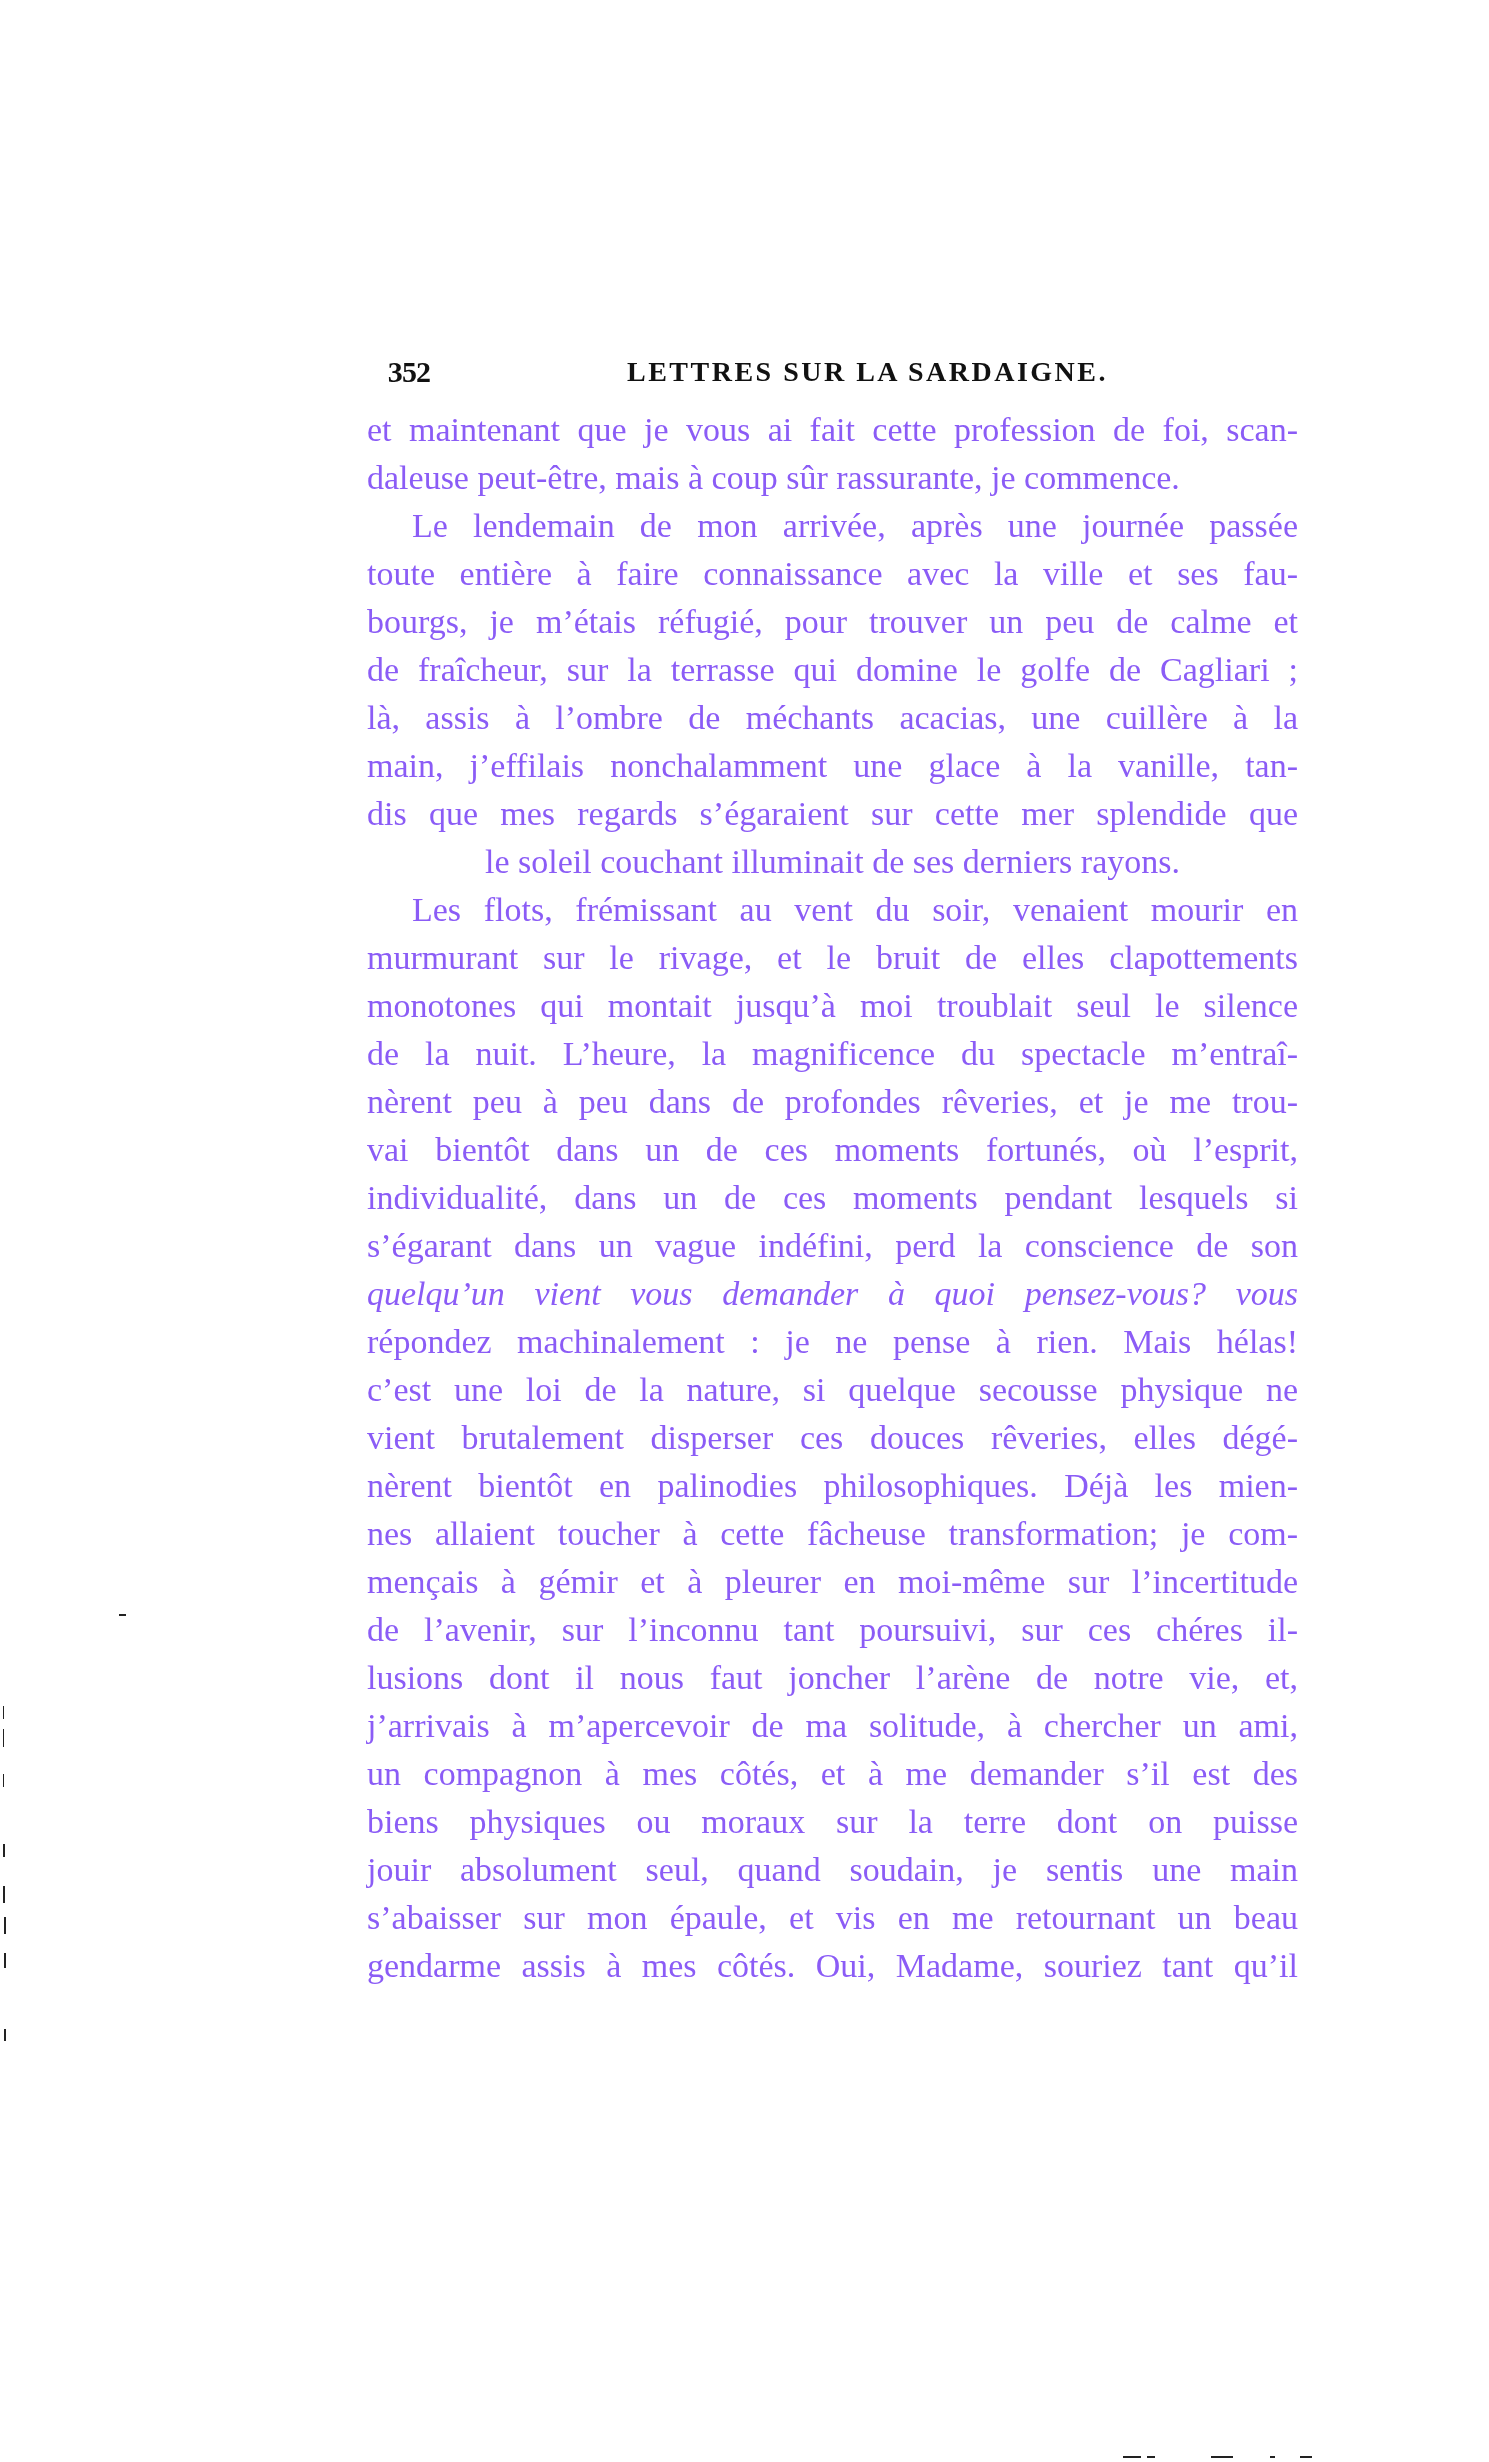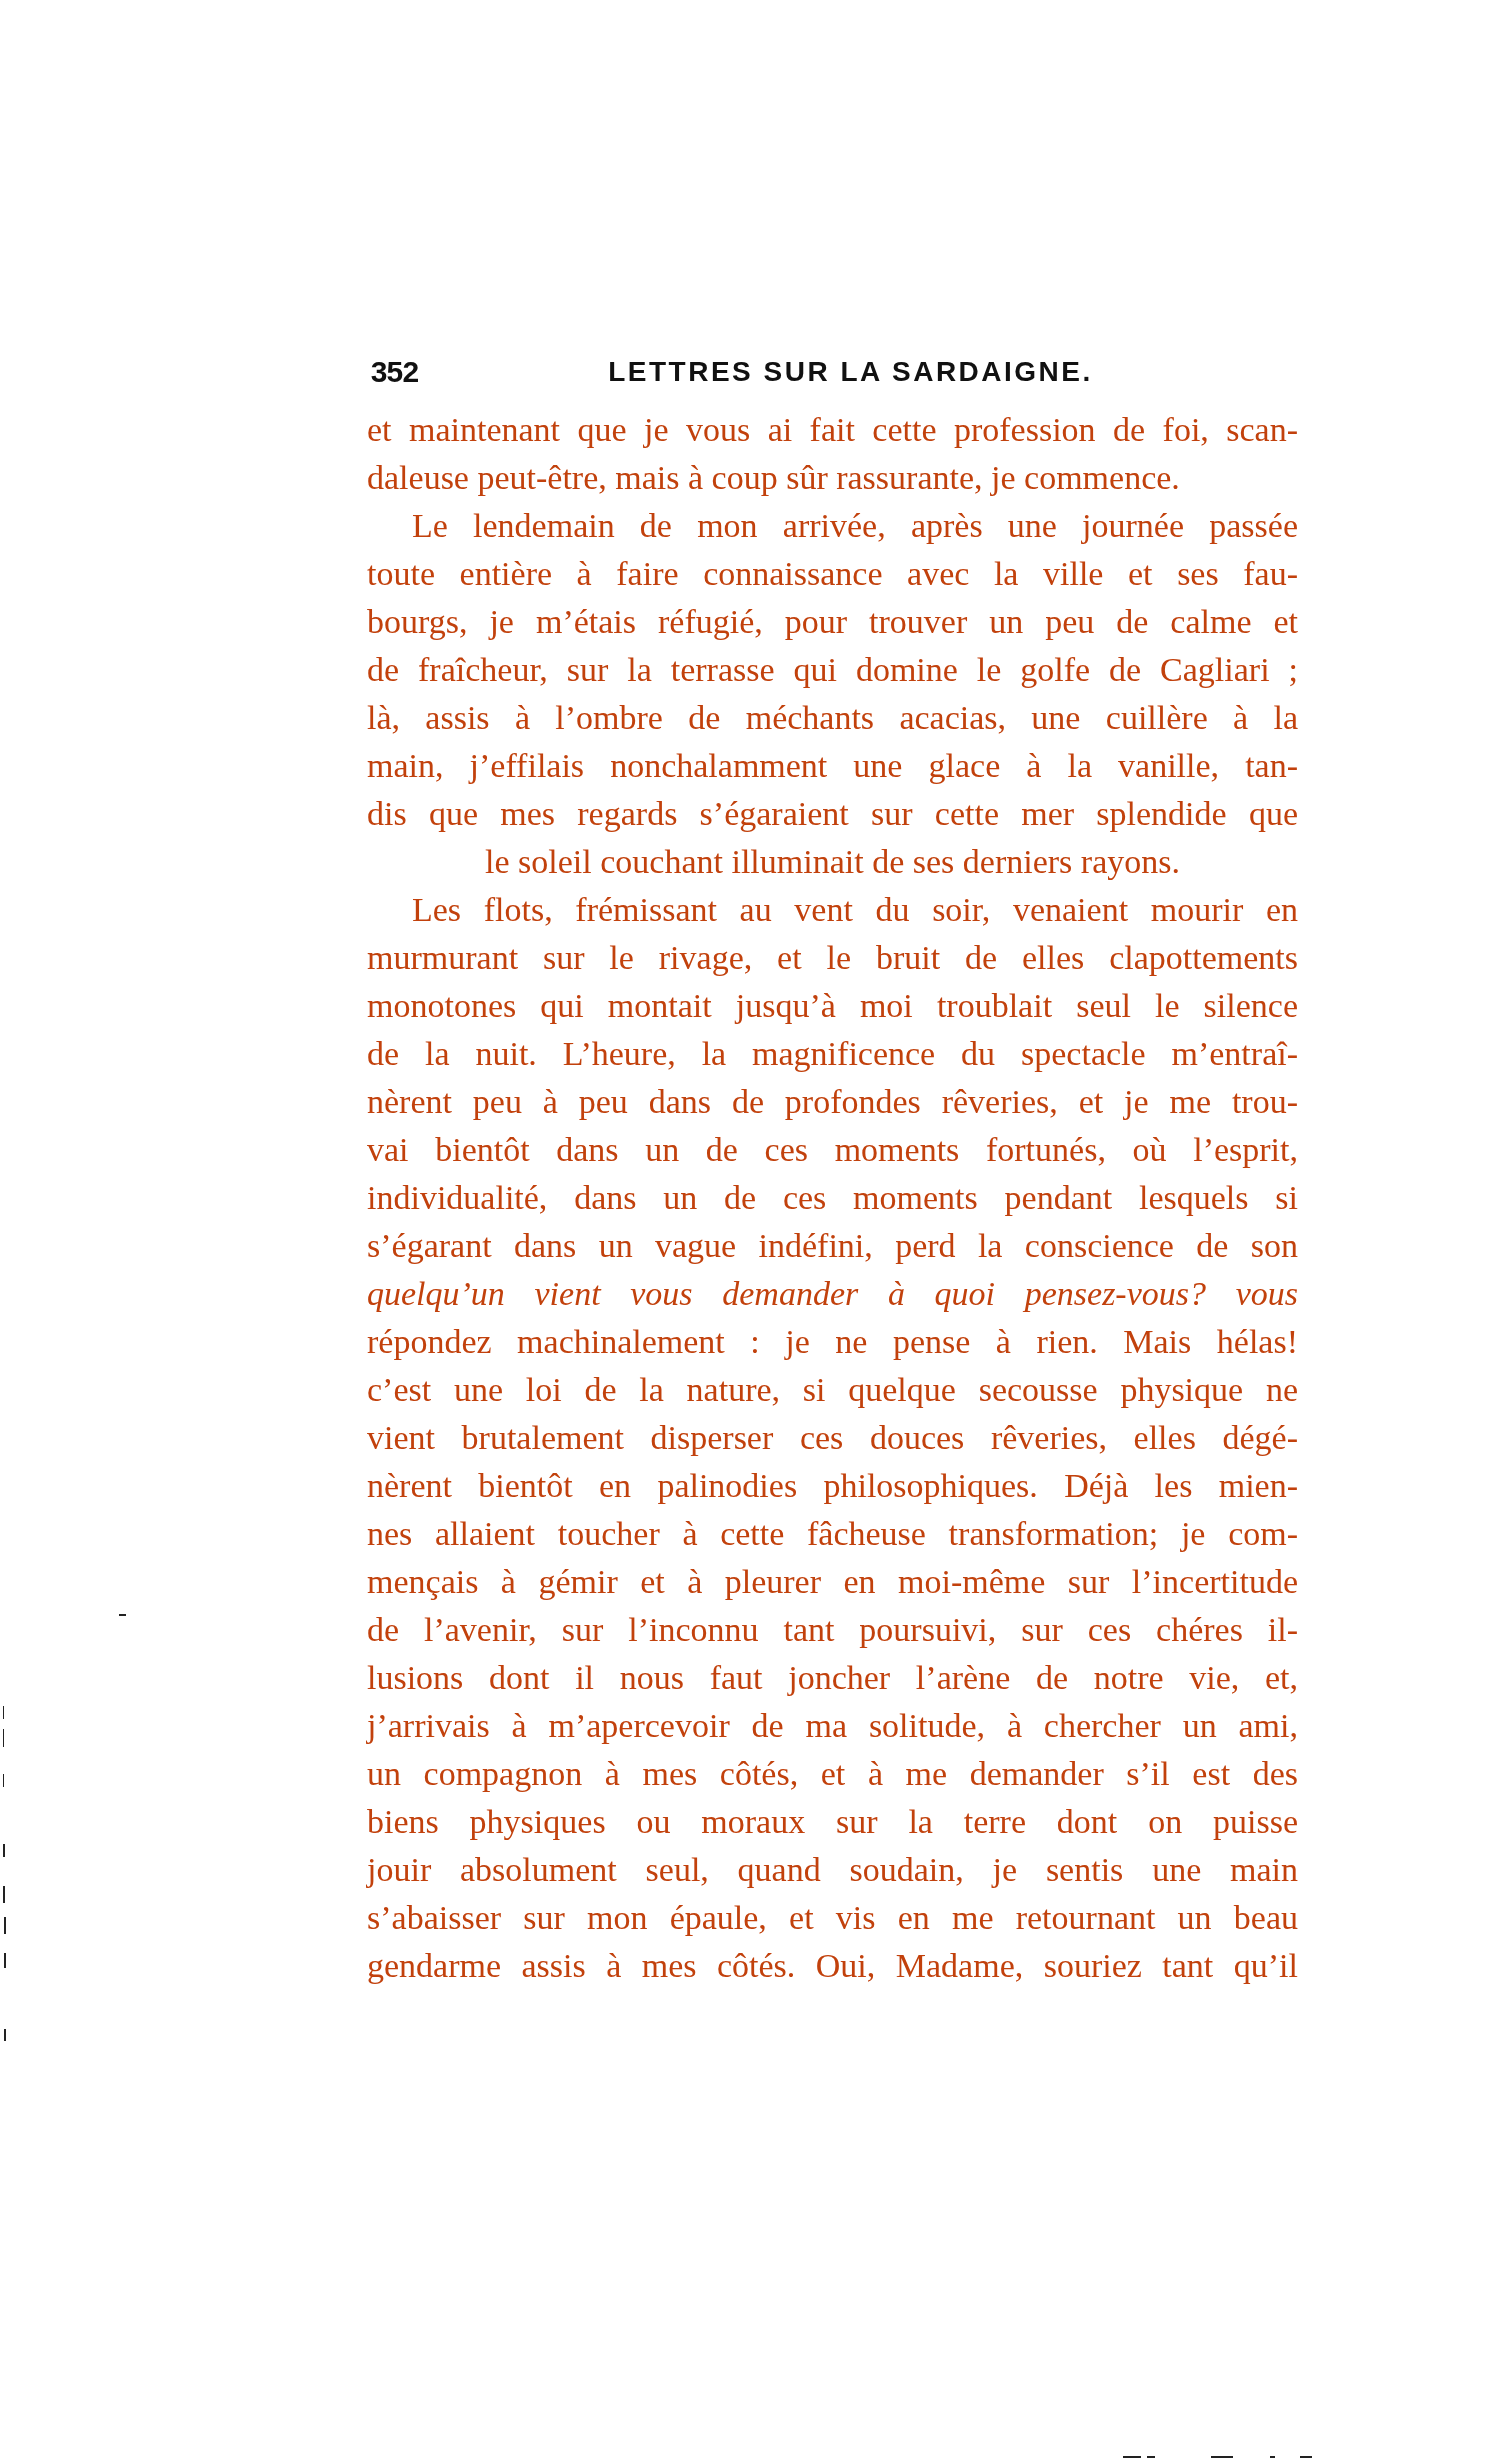--- a/index.html
+++ b/index.html
@@ -1,24 +1,24 @@
 <!DOCTYPE html>
 <html style="font-size:13.4px"><head>
 <meta charset="utf-8">
 <style>
   html, body { margin:0; padding:0; background:#ffffff; }
   body { width:1490px; height:2462px; position:relative; overflow:hidden; }
   .page { position:absolute; left:0; top:0; width:1490px; height:2462px; background:#fff; }
-  .header { position:absolute; left:369px; top:355px; width:929px; height:34px;
-    font-family:Liberation Sans, sans-serif; color:#111; }
+  .header { position:absolute; left:386px; top:355px; width:929px; height:34px;
+    font-family:Liberation Serif, serif; color:#111; }
   .page-number { position:absolute; left:1.7px; top:0; font-size:30px; font-weight:bold; line-height:34px; letter-spacing:-0.8px; }
   .running-title { position:absolute; left:0; right:0; top:3.4px; text-align:center; font-size:28px; font-weight:bold;
     letter-spacing:2.5px; line-height:28.5px; padding-left:34px; }
   .body-text { position:absolute; left:367px; top:406px; width:931px;
-    font-family:"Liberation Serif", serif; color:#c2410c; font-size:34px; }
+    font-family:"Liberation Serif", serif; color:#8b5cf6; font-size:34px; }
   .line { height:48px; line-height:48px; white-space:nowrap; text-align:justify; text-align-last:justify;
     transform-origin:left center; overflow:visible; }
   .line.indent { padding-left:45px; }
   .line.last { text-align-last:left; }
   .mark { position:absolute; background:#222; }
 </style>
 </head>
 <body>
 
 <div class="page">

